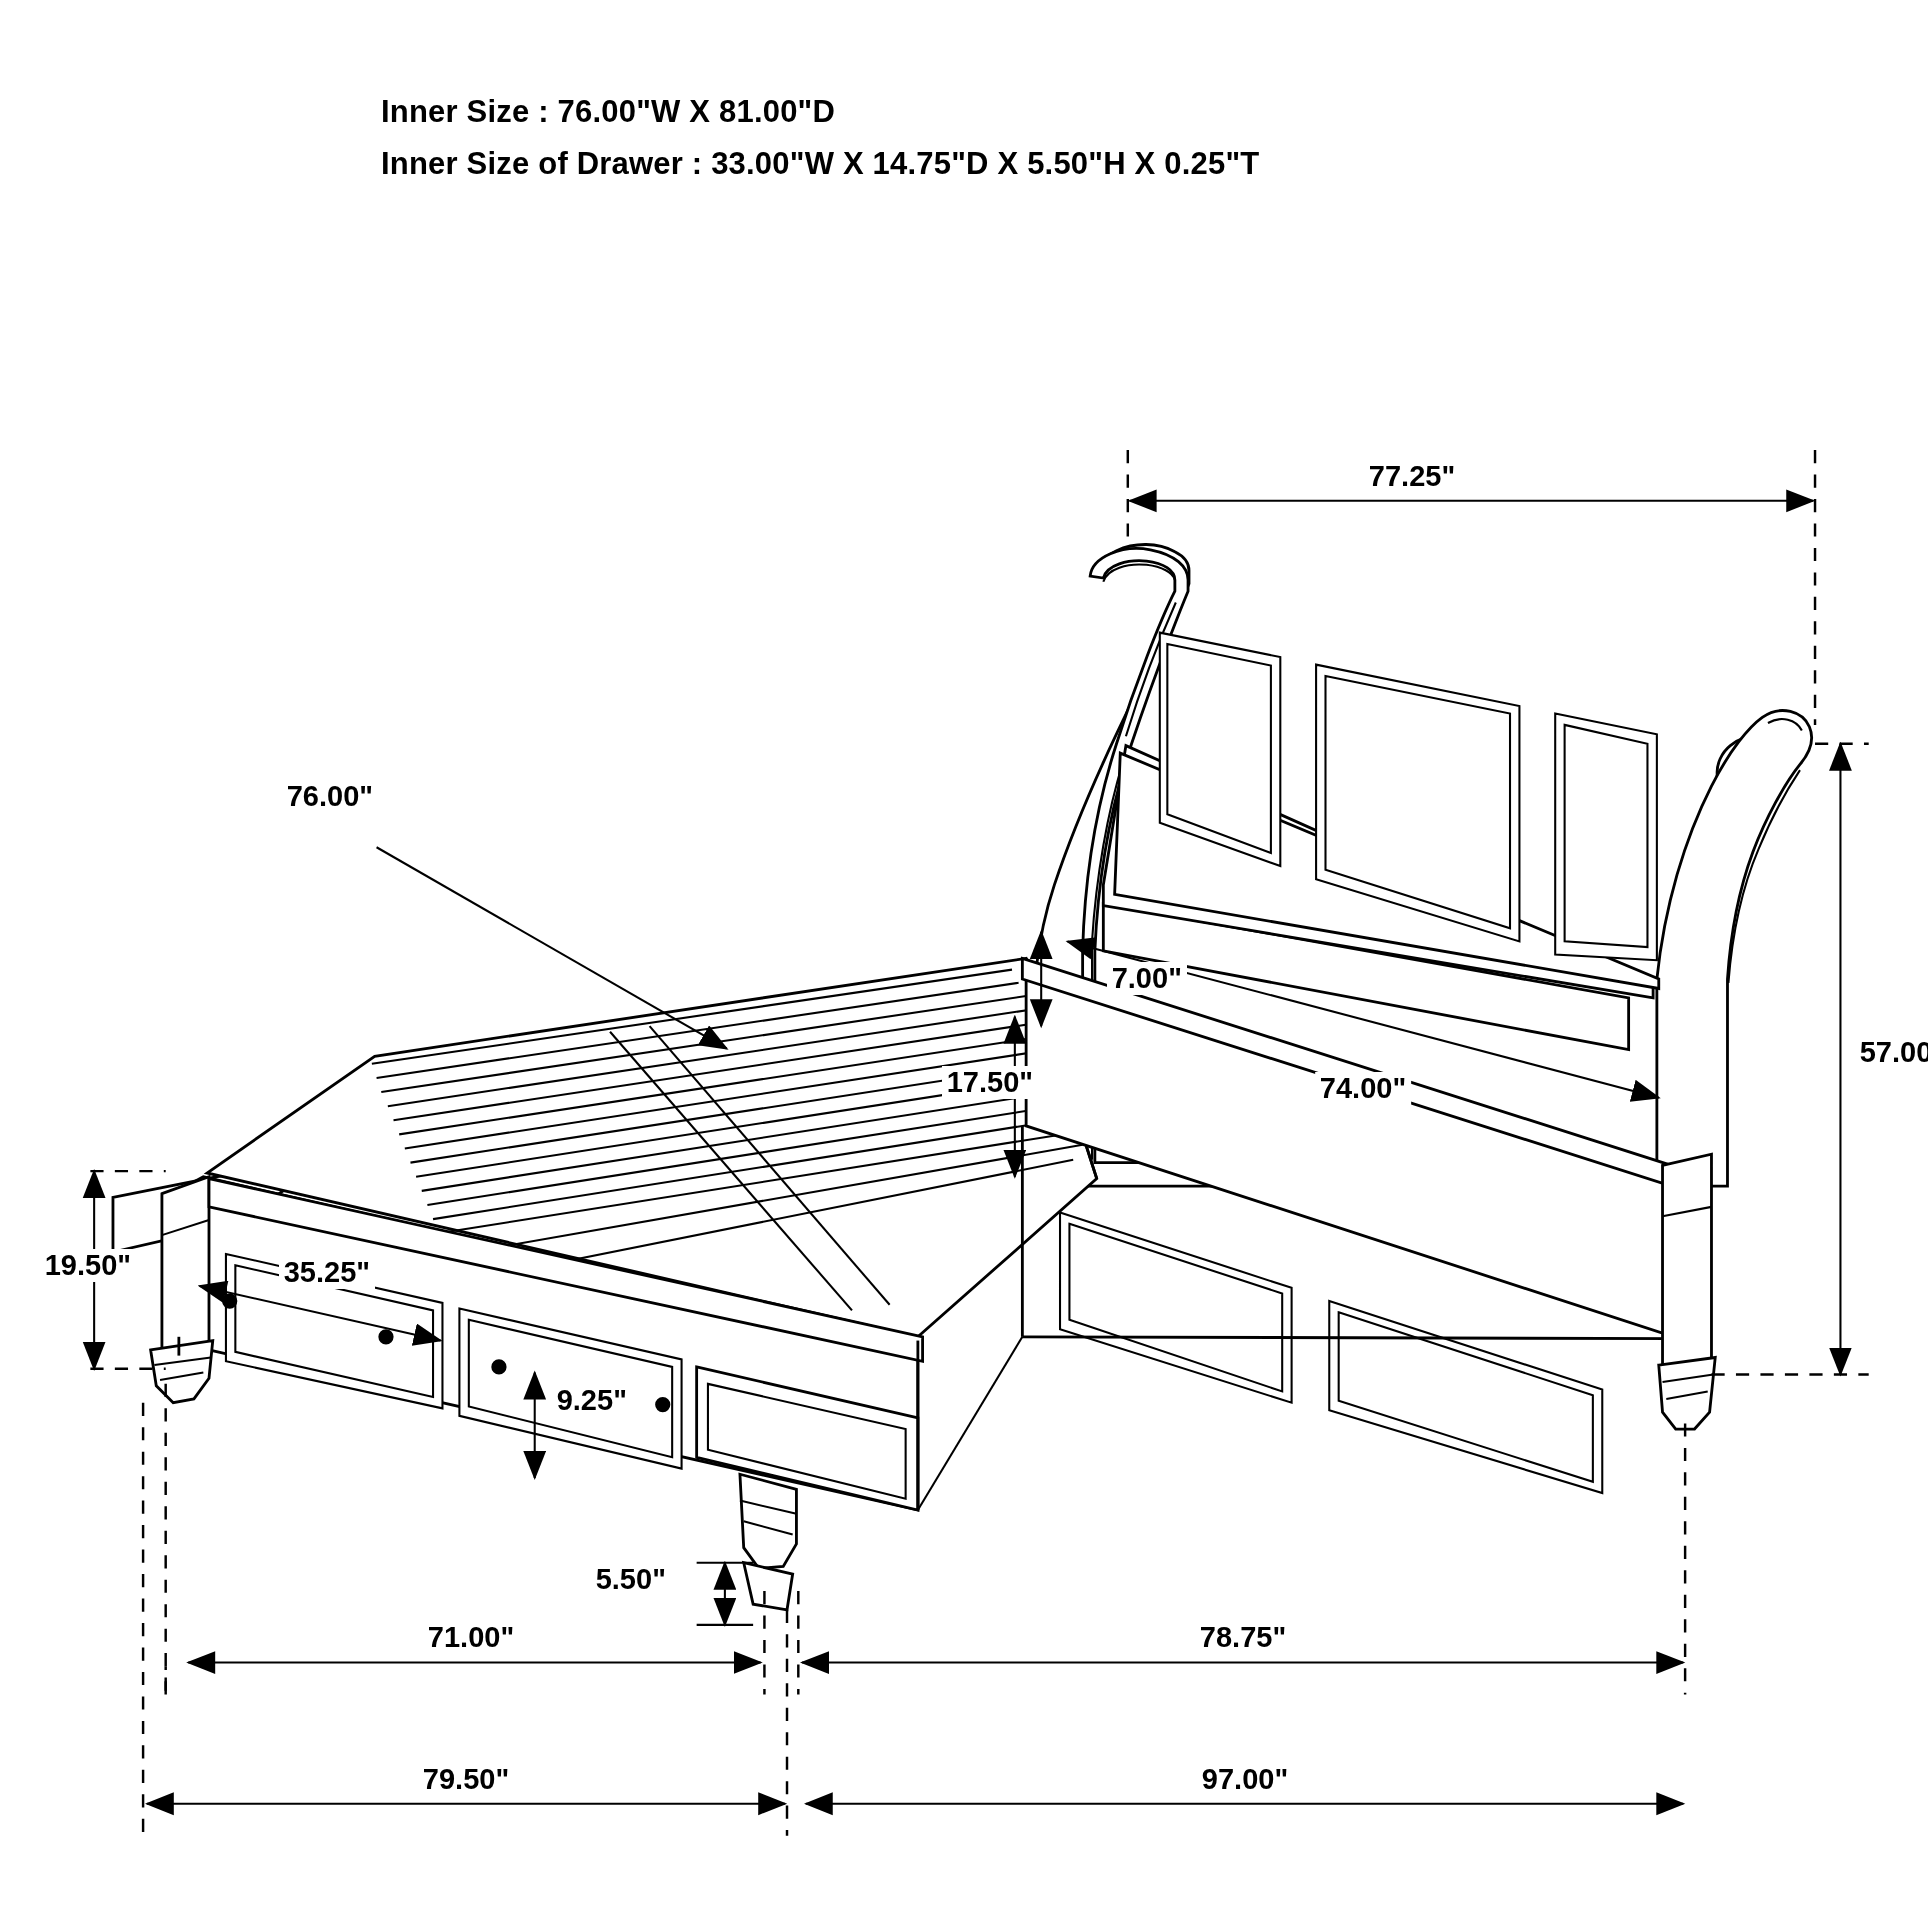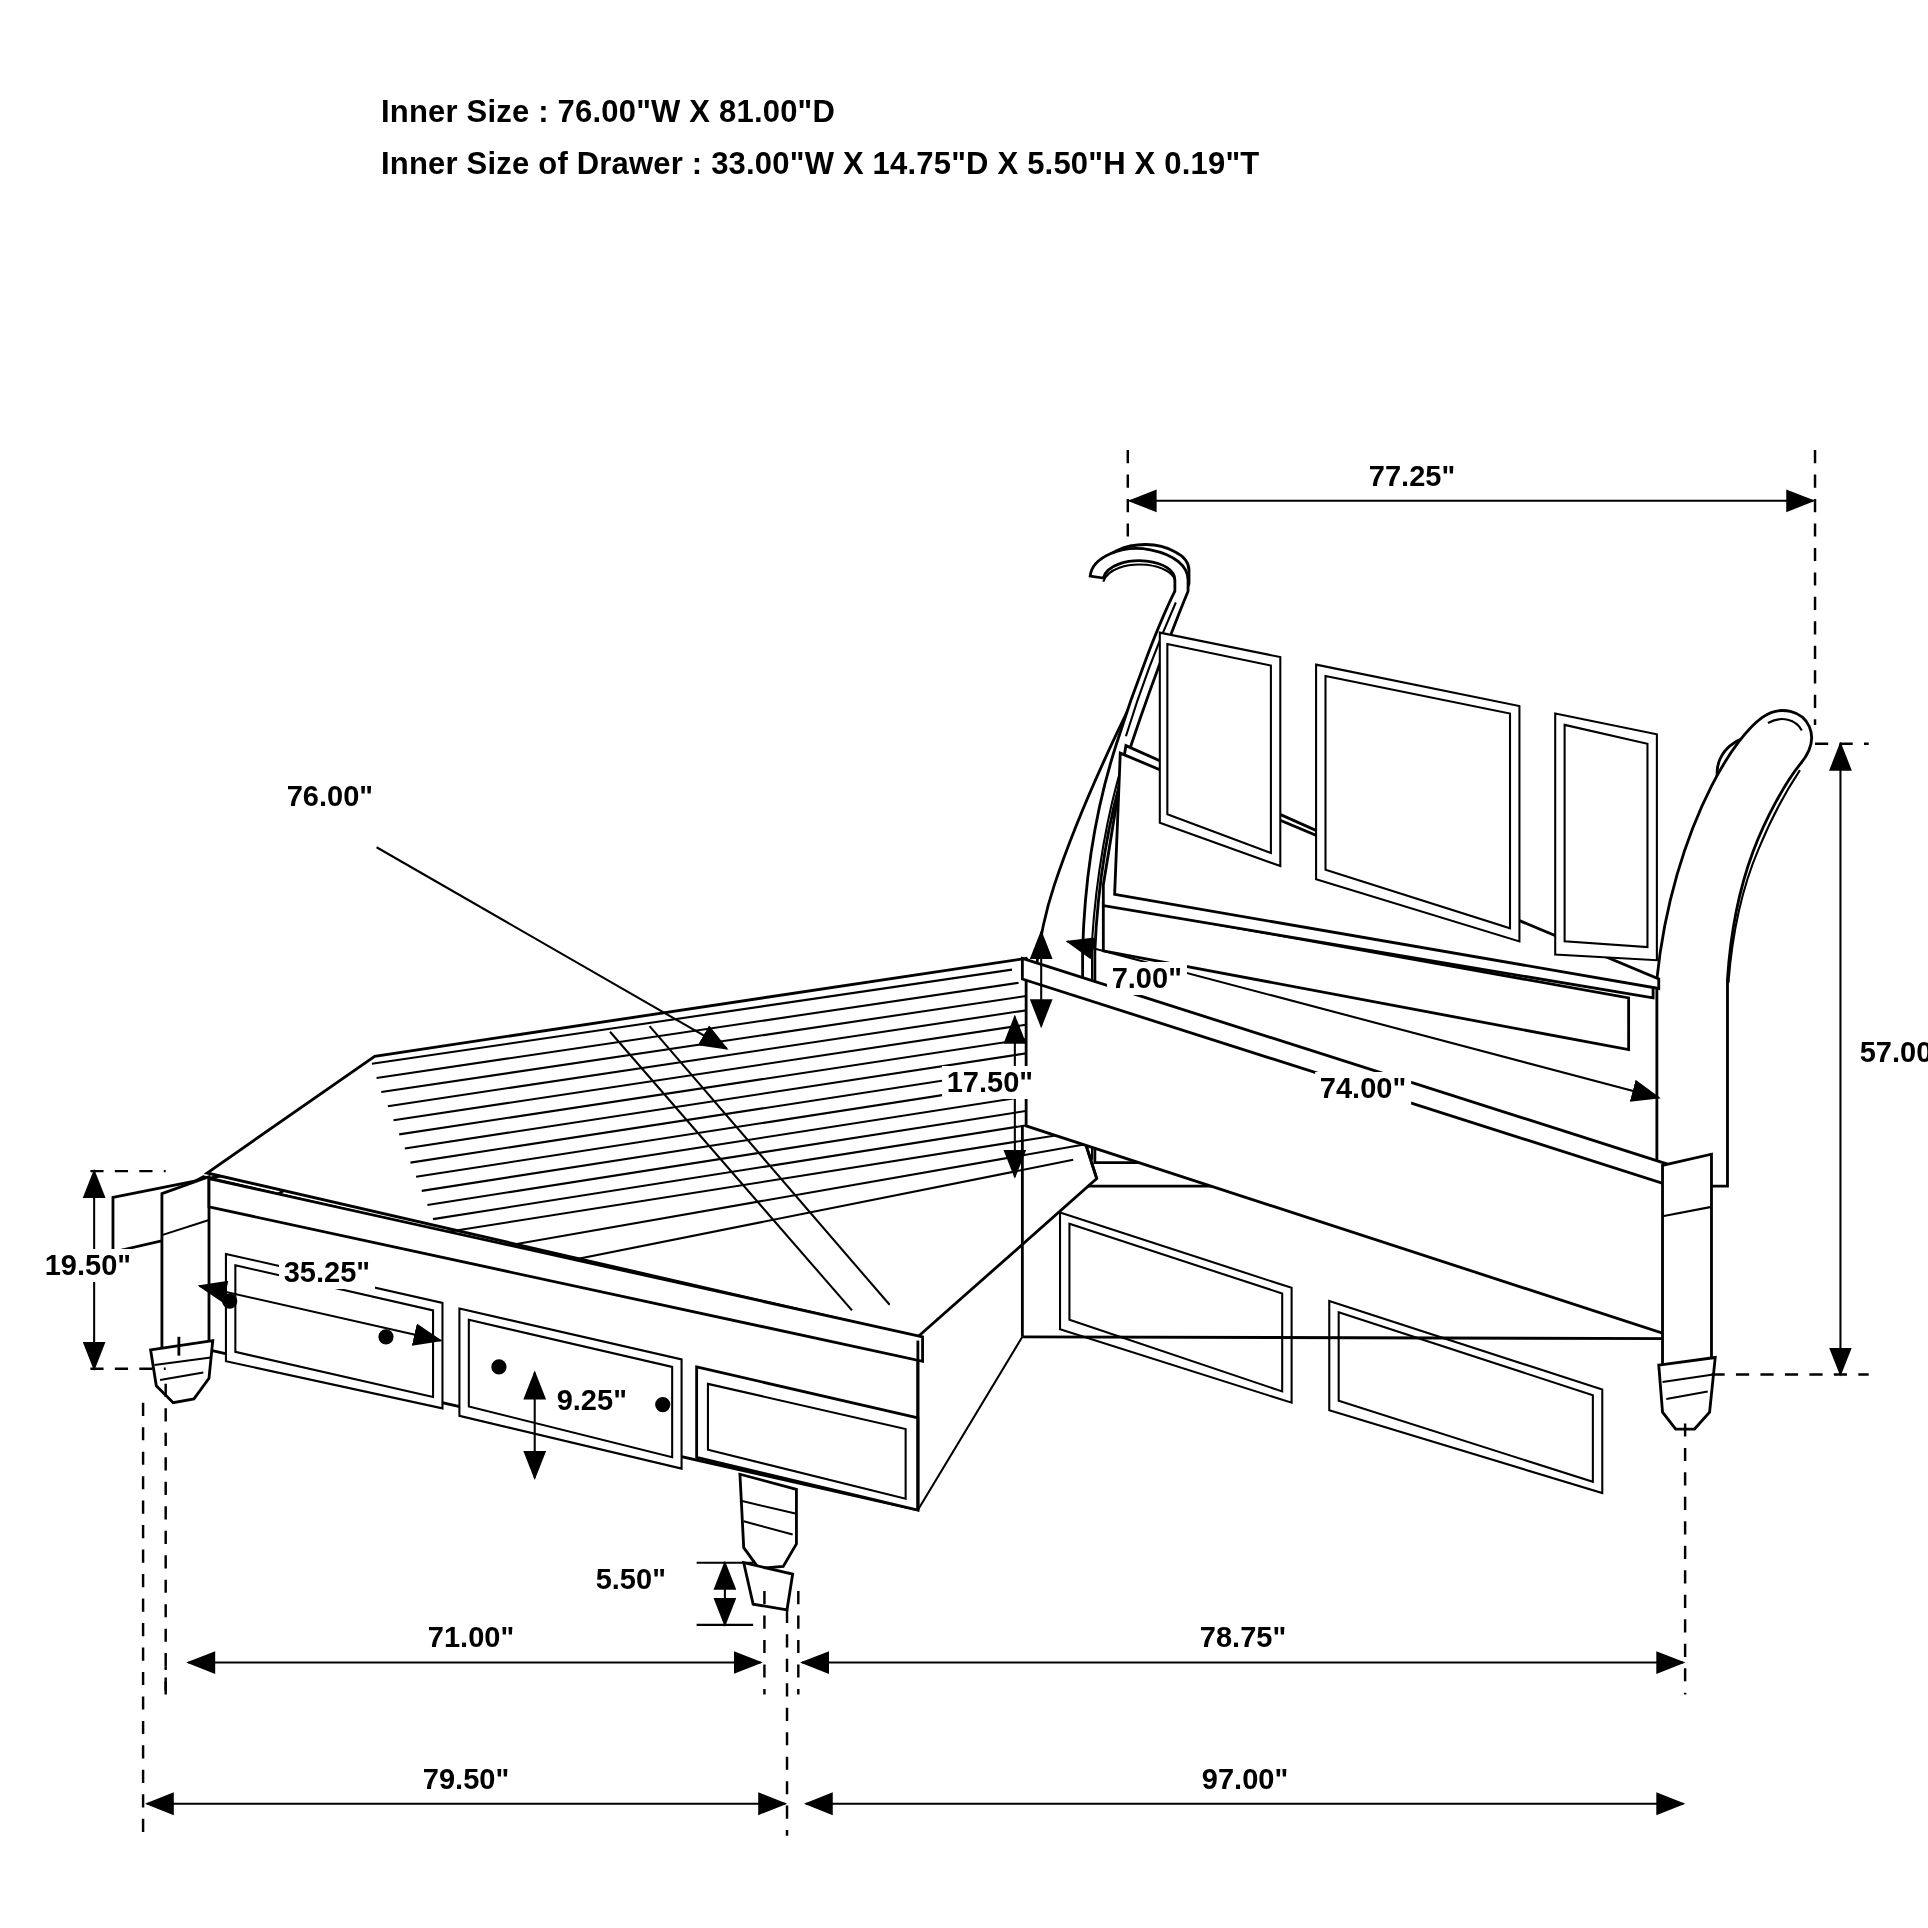--- a/index.html
+++ b/index.html
@@ -47,21 +47,21 @@
   .dash { stroke-dasharray: 14 12; stroke-width: 2.6; }
   .fillw { fill: #ffffff; }
   .fillk { fill: #000000; }
 </style>
 </head>
 <body>
 
 <div id="diagram-root">
 
   <div class="spec-text" id="spec-line-1">Inner Size : 76.00"W X 81.00"D</div>
-  <div class="spec-text" id="spec-line-2">Inner Size of Drawer : 33.00"W X 14.75"D X 5.50"H X 0.19"T</div>
+  <div class="spec-text" id="spec-line-2">Inner Size of Drawer : 33.00"W X 14.75"D X 5.50"H X 0.25"T</div>
 
   <svg width="1928" height="1928" viewBox="0 0 2048 2048">
     <defs>
       <marker id="ah" markerWidth="16" markerHeight="16" refX="13" refY="5.5" orient="auto">
         <path d="M0,0 L14,5.5 L0,11 z" fill="#000"></path>
       </marker>
       <marker id="ah-start" markerWidth="16" markerHeight="16" refX="1" refY="5.5" orient="auto">
         <path d="M14,0 L0,5.5 L14,11 z" fill="#000"></path>
       </marker>
     </defs>

